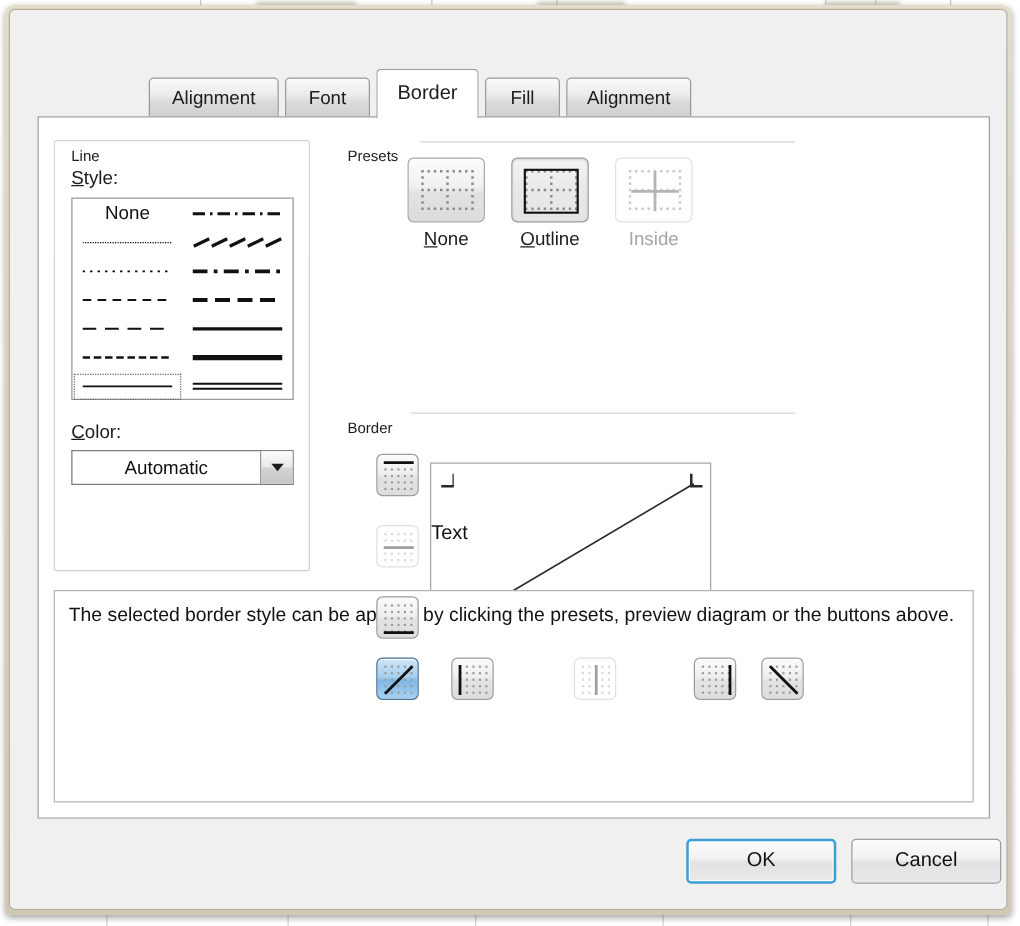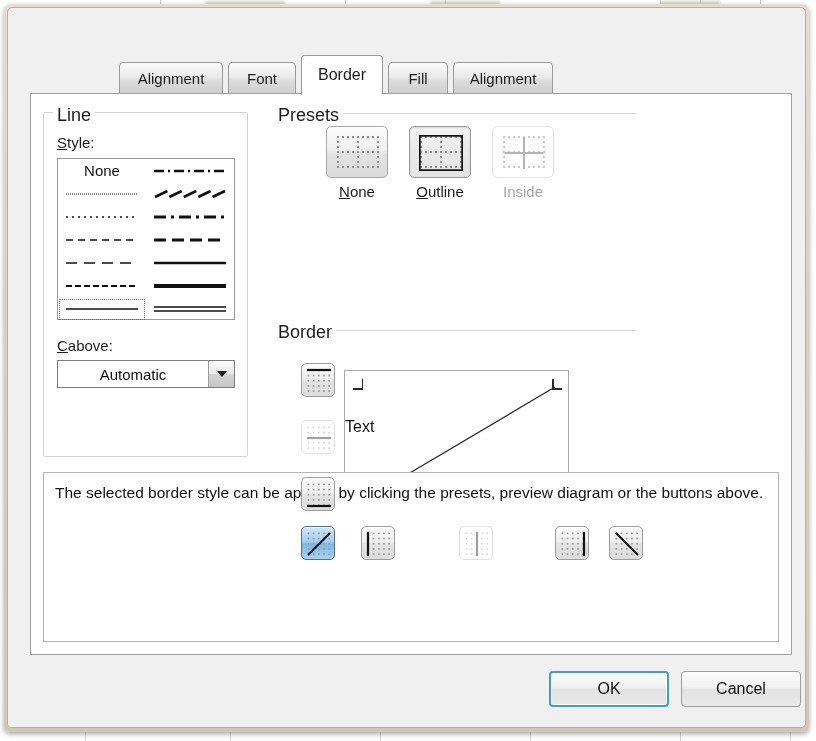--- a/index.html
+++ b/index.html
@@ -107,22 +107,22 @@
   }
 
   #tab-body {
     position:absolute; left:22px; top:85px; right:13px; bottom:72px;
     background:#ffffff;
     border:1px solid #a0a0a0;
   }
 
   
   .group-label {
-    position:absolute; font-size:18px; color:#1c1c1c; background:#ffffff;
-    padding:0 4px; z-index:3;
+    position:absolute; font-size:12px; color:#1c1c1c; background:#ffffff;
+    padding:0 4px; z-index:3;margin-top:13px;
   }
   .group-box {
     position:absolute; border:1px solid #d4d4d4; border-radius:2px;
   }
   .group-rule {
     position:absolute; height:1px; background:#d4d4d4;
   }
 
   
   #line-group { left:12px; top:18px; width:205px; height:345px; }
@@ -385,21 +385,21 @@
             <div class="style-cell">
               <svg width="72" height="14" viewBox="0 0 72 14">
                 <line x1="0" x2="72" y1="5" y2="5" stroke="#111" stroke-width="1.6"></line>
                 <line x1="0" x2="72" y1="9" y2="9" stroke="#111" stroke-width="1.6"></line>
               </svg>
             </div>
           </div>
       </div>
 
       <div class="sub-label" id="color-label">
-        <span class="acc">C</span><span>above:</span>
+        <span class="acc">C</span><span>olor:</span>
       </div>
       <div id="color-combo">
         <div id="color-value">Automatic</div>
         <div id="color-arrow">
           <div class="tri-down"></div>
         </div>
       </div>
 
       <div class="group-label" id="presets-label">Presets</div>
       <div class="group-rule" id="presets-rule"></div>

